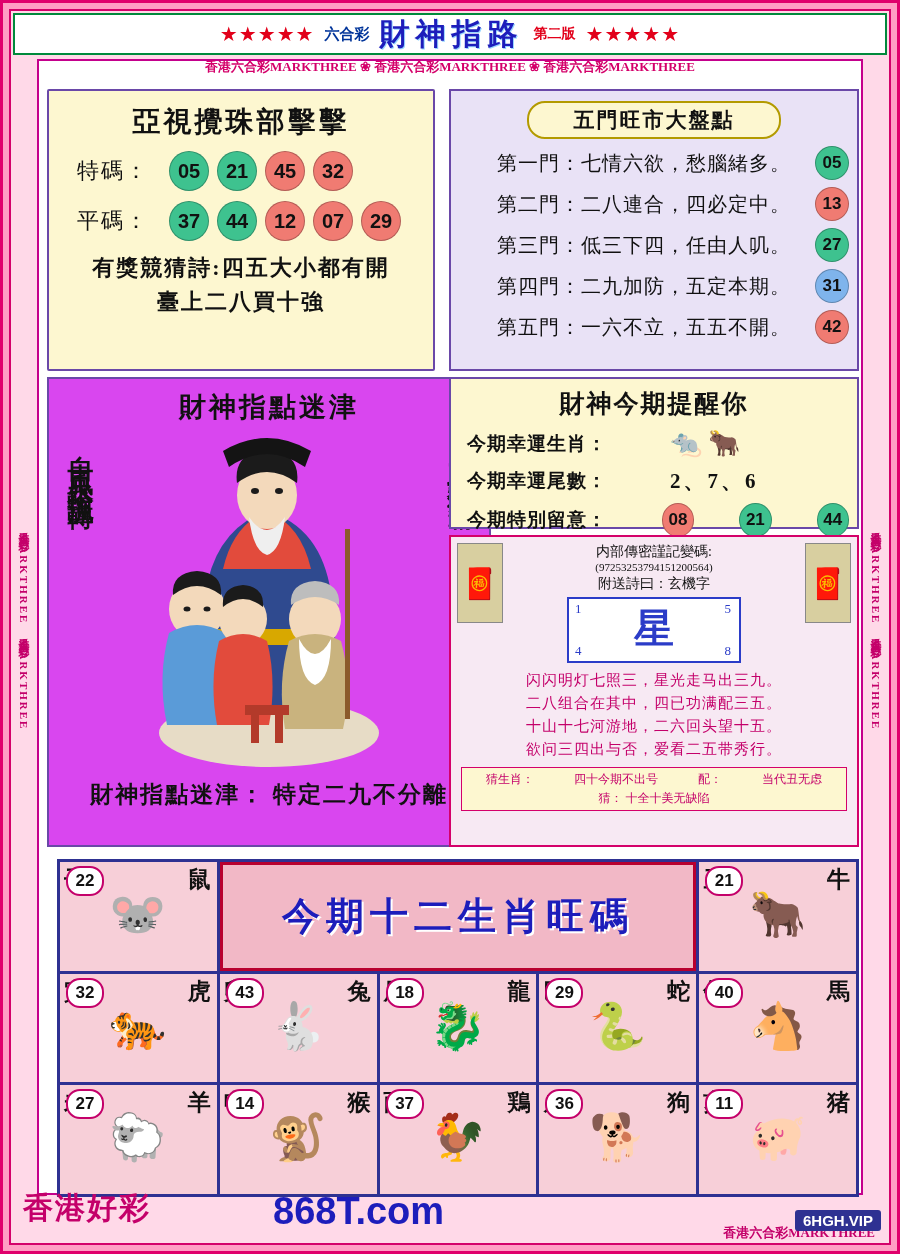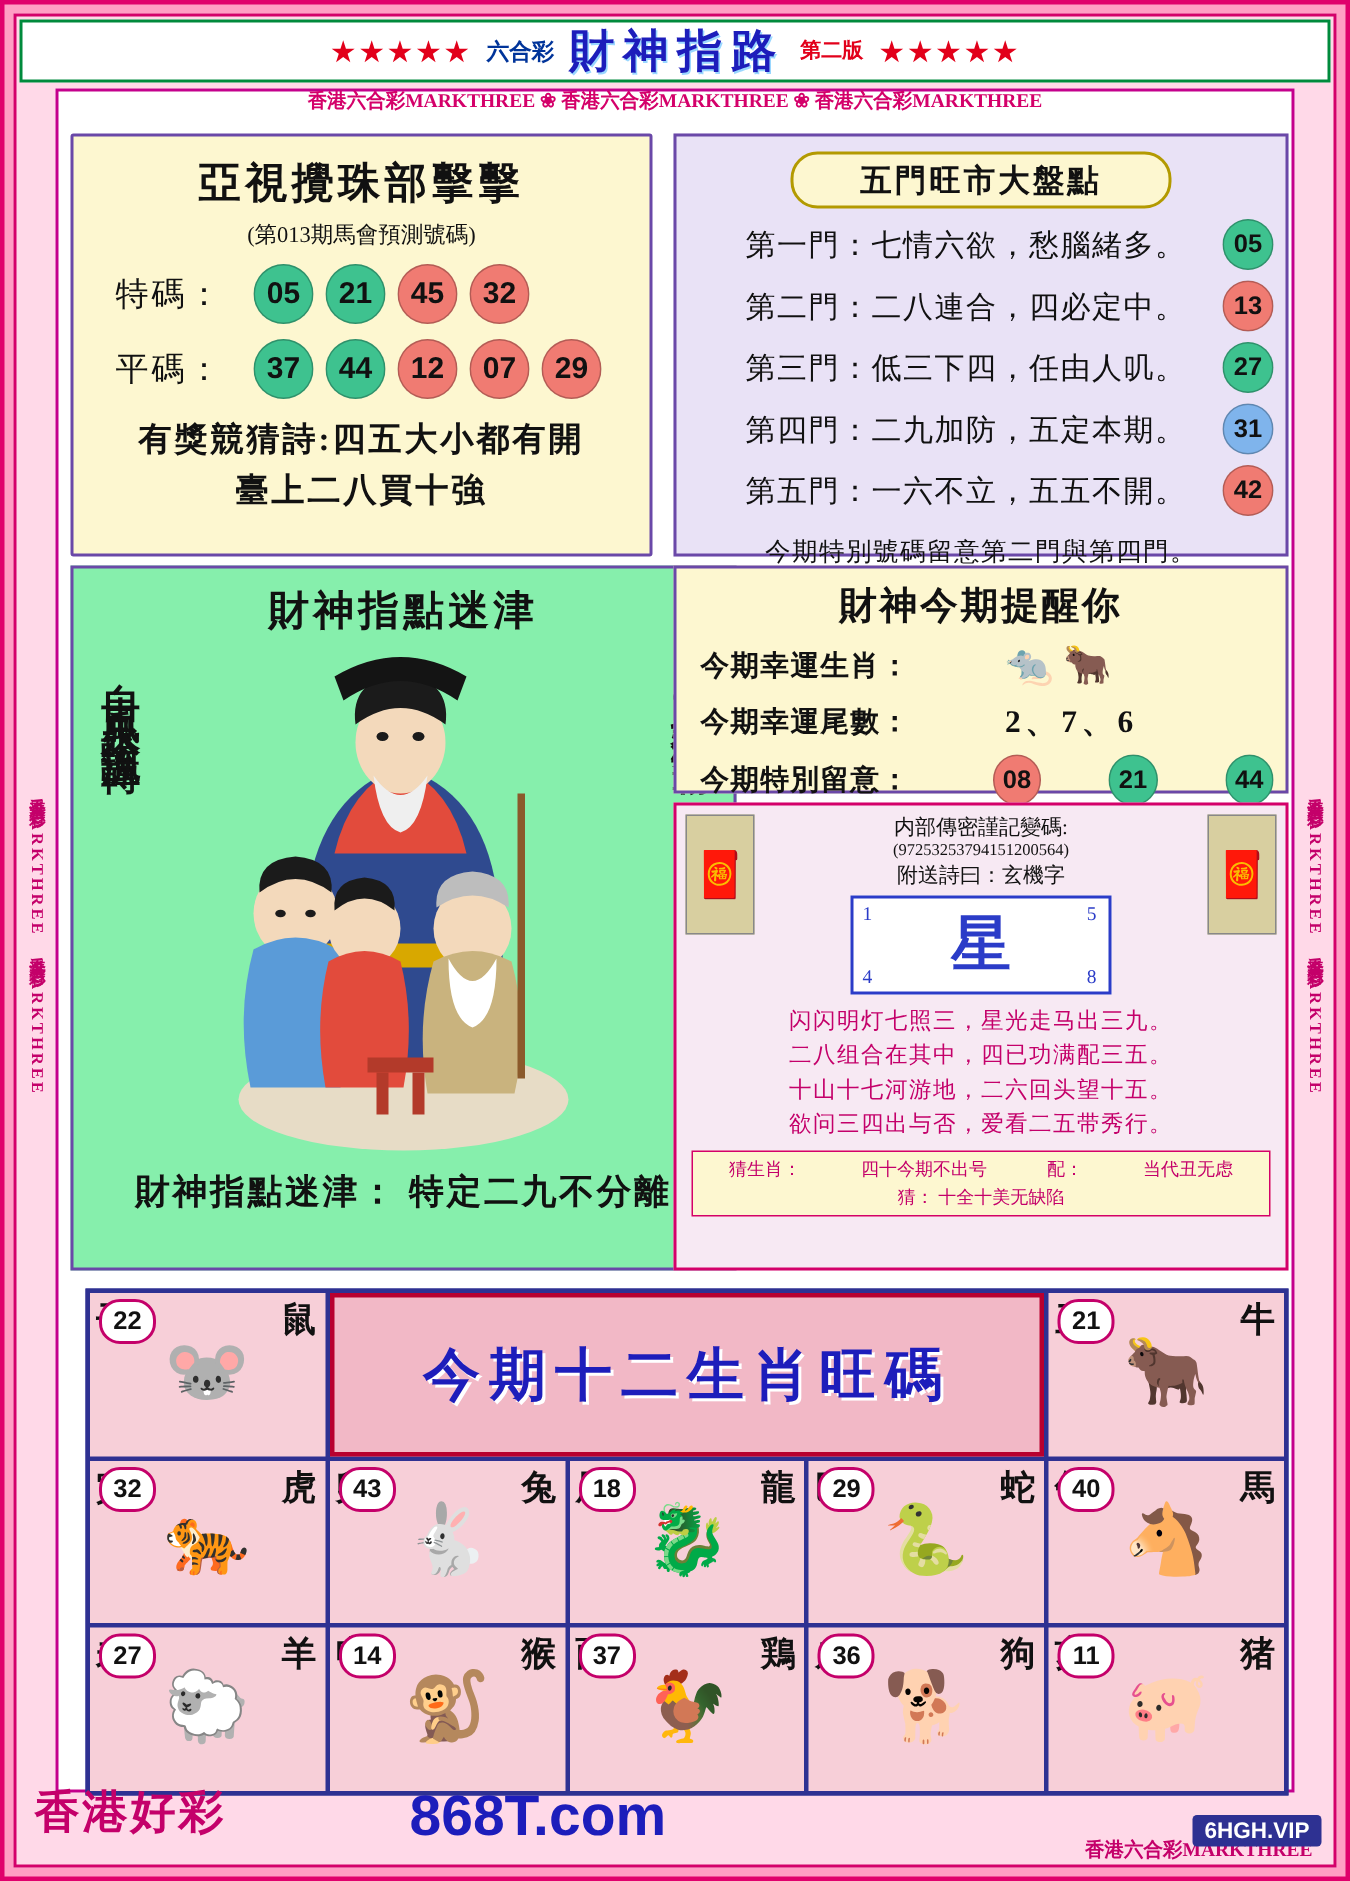--- a/index.html
+++ b/index.html
@@ -113,21 +113,21 @@
     display:flex;align-items:center;justify-content:center;
     font-size:21px;font-weight:bold;color:#111;letter-spacing:2px;
   }
   .gate-row{display:flex;align-items:center;margin-top:7px;padding-left:22px;}
   .gate-text{font-size:20px;color:#111;font-weight:normal;letter-spacing:1px;flex:1;text-align:center;}
   .gate-foot{text-align:center;font-size:17px;color:#111;margin-top:12px;letter-spacing:1px;}
 
   
   .box-god{
     left:44px;top:374px;width:444px;height:470px;
-    background:#86efac;
+    background:#d946ef;
     border:2px solid #6a48a8;
   }
   .god-title{text-align:center;font-size:27px;font-weight:bold;color:#111;margin-top:10px;letter-spacing:3px;}
   .god-body{position:relative;height:350px;margin-top:4px;}
   .vcol{
     position:absolute;top:6px;
     writing-mode:vertical-rl;
     font-size:26px;font-weight:bold;color:#111;letter-spacing:8px;
     line-height:30px;
     height:320px;
@@ -262,21 +262,20 @@
     <span class="hdr-small">六合彩</span>
     <span class="hdr-title">財神指路</span>
     <span class="hdr-edition">第二版</span>
     <span class="hdr-stars">★★★★★</span>
   </div>
 
   <div class="marquee marquee-top">香港六合彩MARKTHREE ❀ 香港六合彩MARKTHREE ❀ 香港六合彩MARKTHREE</div>
 
   <div class="block box-pred">
     <div class="pred-title">亞視攪珠部擊擊</div>
-    <div class="pred-sub">(第013期馬會預測號碼)</div>
 
     <div class="row-line">
       <span class="row-label">特碼：</span>
       <span class="ball b-green">05</span>
       <span class="ball b-green">21</span>
       <span class="ball b-red">45</span>
       <span class="ball b-red">32</span>
     </div>
 
     <div class="row-line">
@@ -311,21 +310,20 @@
     </div>
     <div class="gate-row">
       <span class="gate-text">第四門：二九加防，五定本期。</span>
       <span class="ball ball-sm b-blue">31</span>
     </div>
     <div class="gate-row">
       <span class="gate-text">第五門：一六不立，五五不開。</span>
       <span class="ball ball-sm b-red">42</span>
     </div>
 
-    <div class="gate-foot">今期特別號碼留意第二門與第四門。</div>
   </div>
 
   <div class="block box-god">
     <div class="god-title">財神指點迷津</div>
     <div class="god-body">
       <div class="vcol vcol-left">自古風水輪流轉</div>
       <div class="vcol vcol-right">山王也被猴子霸</div>
       <svg width="260" height="340" viewBox="0 0 260 340" style="position:absolute;left:50%;top:4px;transform:translateX(-50%);">
         <ellipse cx="130" cy="300" rx="110" ry="34" fill="#e7dcc6"></ellipse>
 

